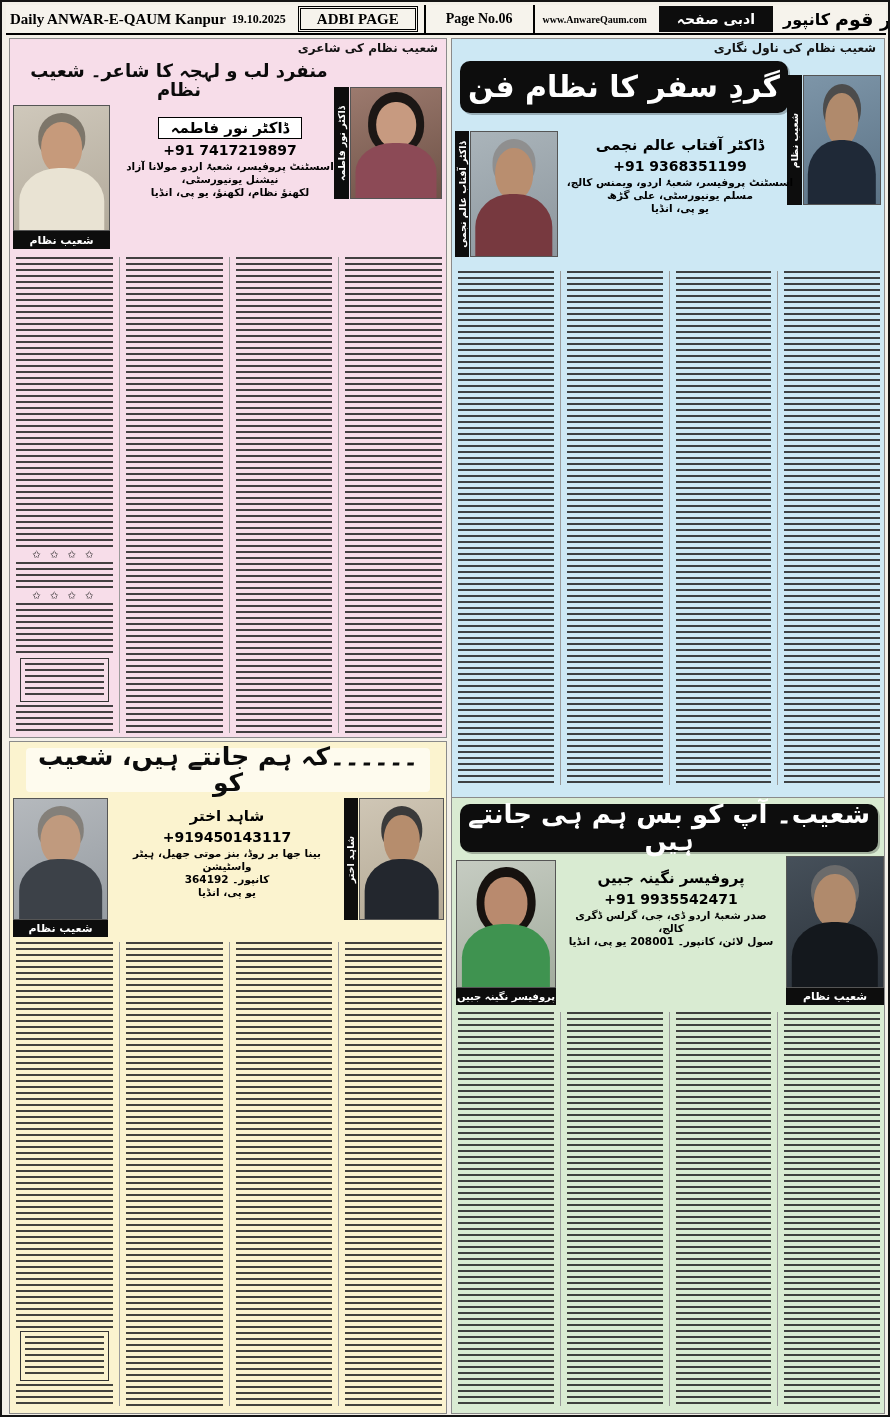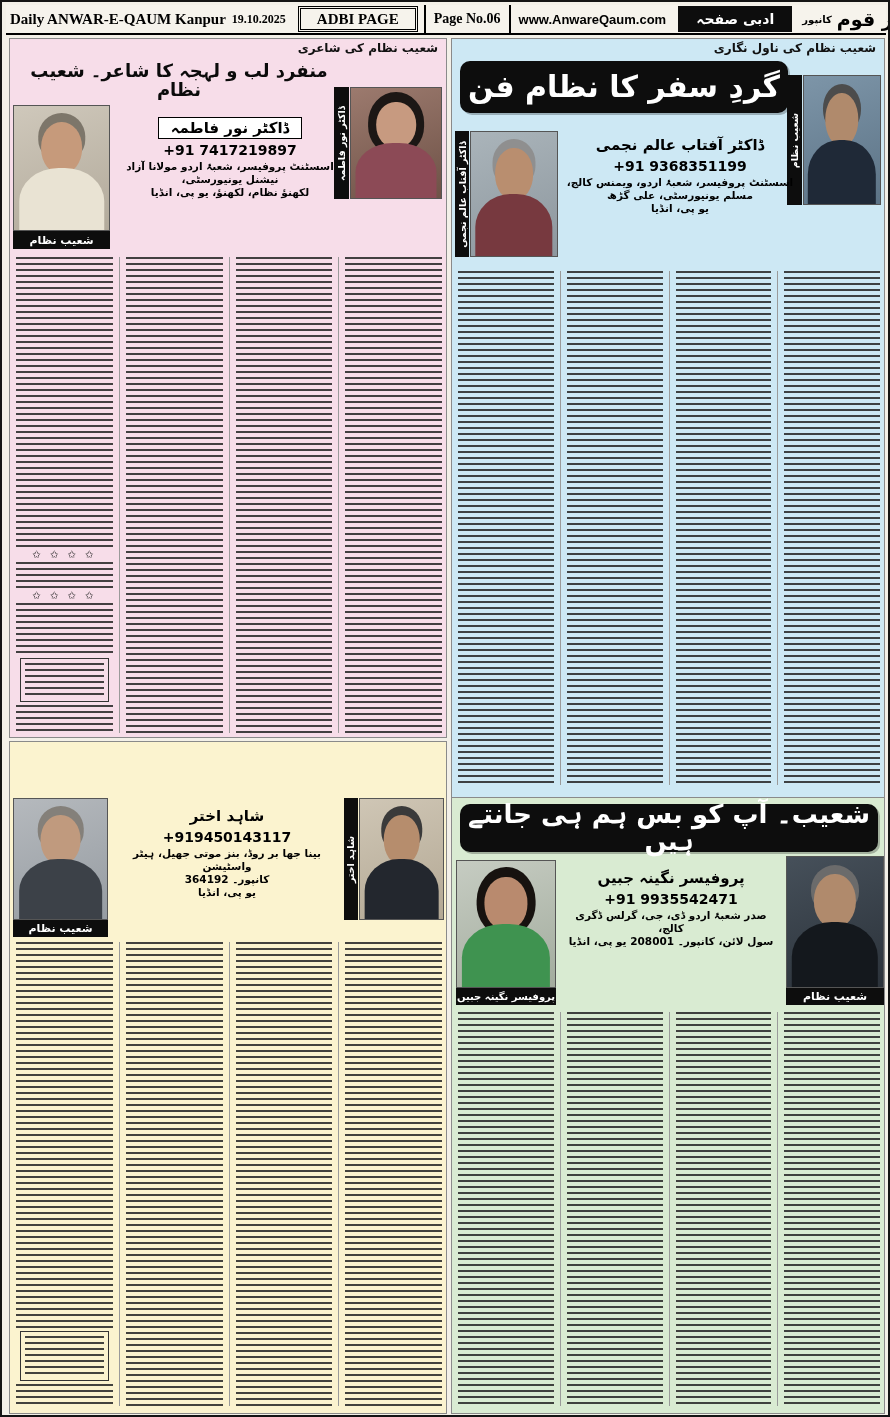--- a/index.html
+++ b/index.html
@@ -6,25 +6,25 @@
   html,body { width:890px; height:1417px; background:#cfcabe; }
   body { font-family:"DejaVu Sans", sans-serif; }
   .page { position:relative; width:890px; height:1417px; background:#f3f0e8; border:2px solid #141414; overflow:hidden; }
 
   
   .hbar { position:absolute; left:4px; top:3px; width:880px; height:30px; display:flex; align-items:stretch; border-bottom:2px solid #000; background:#f6f3ec; }
   .hcell { display:flex; align-items:center; white-space:nowrap; }
   .h-paper { font-family:"Liberation Serif", serif; font-weight:bold; font-size:15px; padding:0 4px; }
   .h-date { font-family:"Liberation Serif", serif; font-weight:bold; font-size:12px; padding:0 6px 0 2px; }
   .h-adbi { border:3px double #000; font-family:"Liberation Serif", serif; font-weight:bold; font-size:15px; padding:0 16px; margin:1px 6px; }
-  .h-page { font-family:"Liberation Serif", serif; font-weight:bold; font-size:14px; padding:0 8px; border-left:2px solid #000; border-right:2px solid #000; }
-  .h-web { font-family:Liberation Sans, sans-serif; font-weight:bold; font-size:13px; padding:0 8px; }
+  .h-page { font-family:"Liberation Serif", serif; font-weight:bold; font-size:14px; padding:0 20px; border-left:2px solid #000; border-right:2px solid #000; }
+  .h-web { font-family:Liberation Serif, serif; font-weight:bold; font-size:10px; padding:0 8px; }
   .h-sec { background:#0d0d0d; color:#fff; font-weight:bold; font-size:14px; padding:0 18px; margin:1px 4px; direction:rtl; }
   .h-mast { flex:1; direction:rtl; justify-content:flex-start; gap:5px; padding:0 6px; }
-  .h-mast .pre, .h-mast .post { font-size:10px; font-weight:bold; }
+  .h-mast .pre, .h-mast .post { font-size:16px; font-weight:bold; }
   .h-mast .main { font-size:19px; font-weight:bold; letter-spacing:-1px; }
 
   
   .art { position:absolute; border:1px solid #8a8a8a; overflow:hidden; }
   .kicker { position:absolute; direction:rtl; font-size:12px; font-weight:bold; color:#111; }
   .hl { position:absolute; direction:rtl; font-weight:bold; color:#0b0b0b; text-align:center; line-height:1.05; display:flex; align-items:center; justify-content:center; }
   .hl-band { background:#0d0d0d; color:#fff; border-radius:10px; box-shadow:2px 2px 0 rgba(0,0,0,.25); }
   .hl-lite { background:rgba(255,255,255,.65); border-radius:4px; }
 
   .abox { position:absolute; direction:rtl; text-align:center; }
@@ -169,20 +169,21 @@
       <div class="col">
           <div class="sim grow"></div>
         </div>
       <div class="col">
           <div class="sim grow"></div>
         </div>
     </div>
   </section>
 
   <section class="art" style="left: 7px; top: 739px; width: 438px; height: 673px; background: rgb(251, 243, 207);">
+    <div class="hl hl-lite" style="top:6px; left:16px; width:404px; height:44px; font-size:25px;">۔۔۔۔۔۔کہ ہم جانتے ہیں، شعیب کو</div>
 
     <div class="photo ph-shoaib3" style="top:56px; left:3px; width:95px; height:122px;">
       <div class="hair"></div>
         <div class="head"></div>
         <div class="torso"></div>
     </div>
     <div class="cap" style="top:178px; left:3px; width:95px; height:17px;">شعیب نظام</div>
 
     <div class="abox" style="left:104px; top:64px; width:226px;">
       <div class="aname">شاہد اختر</div>

